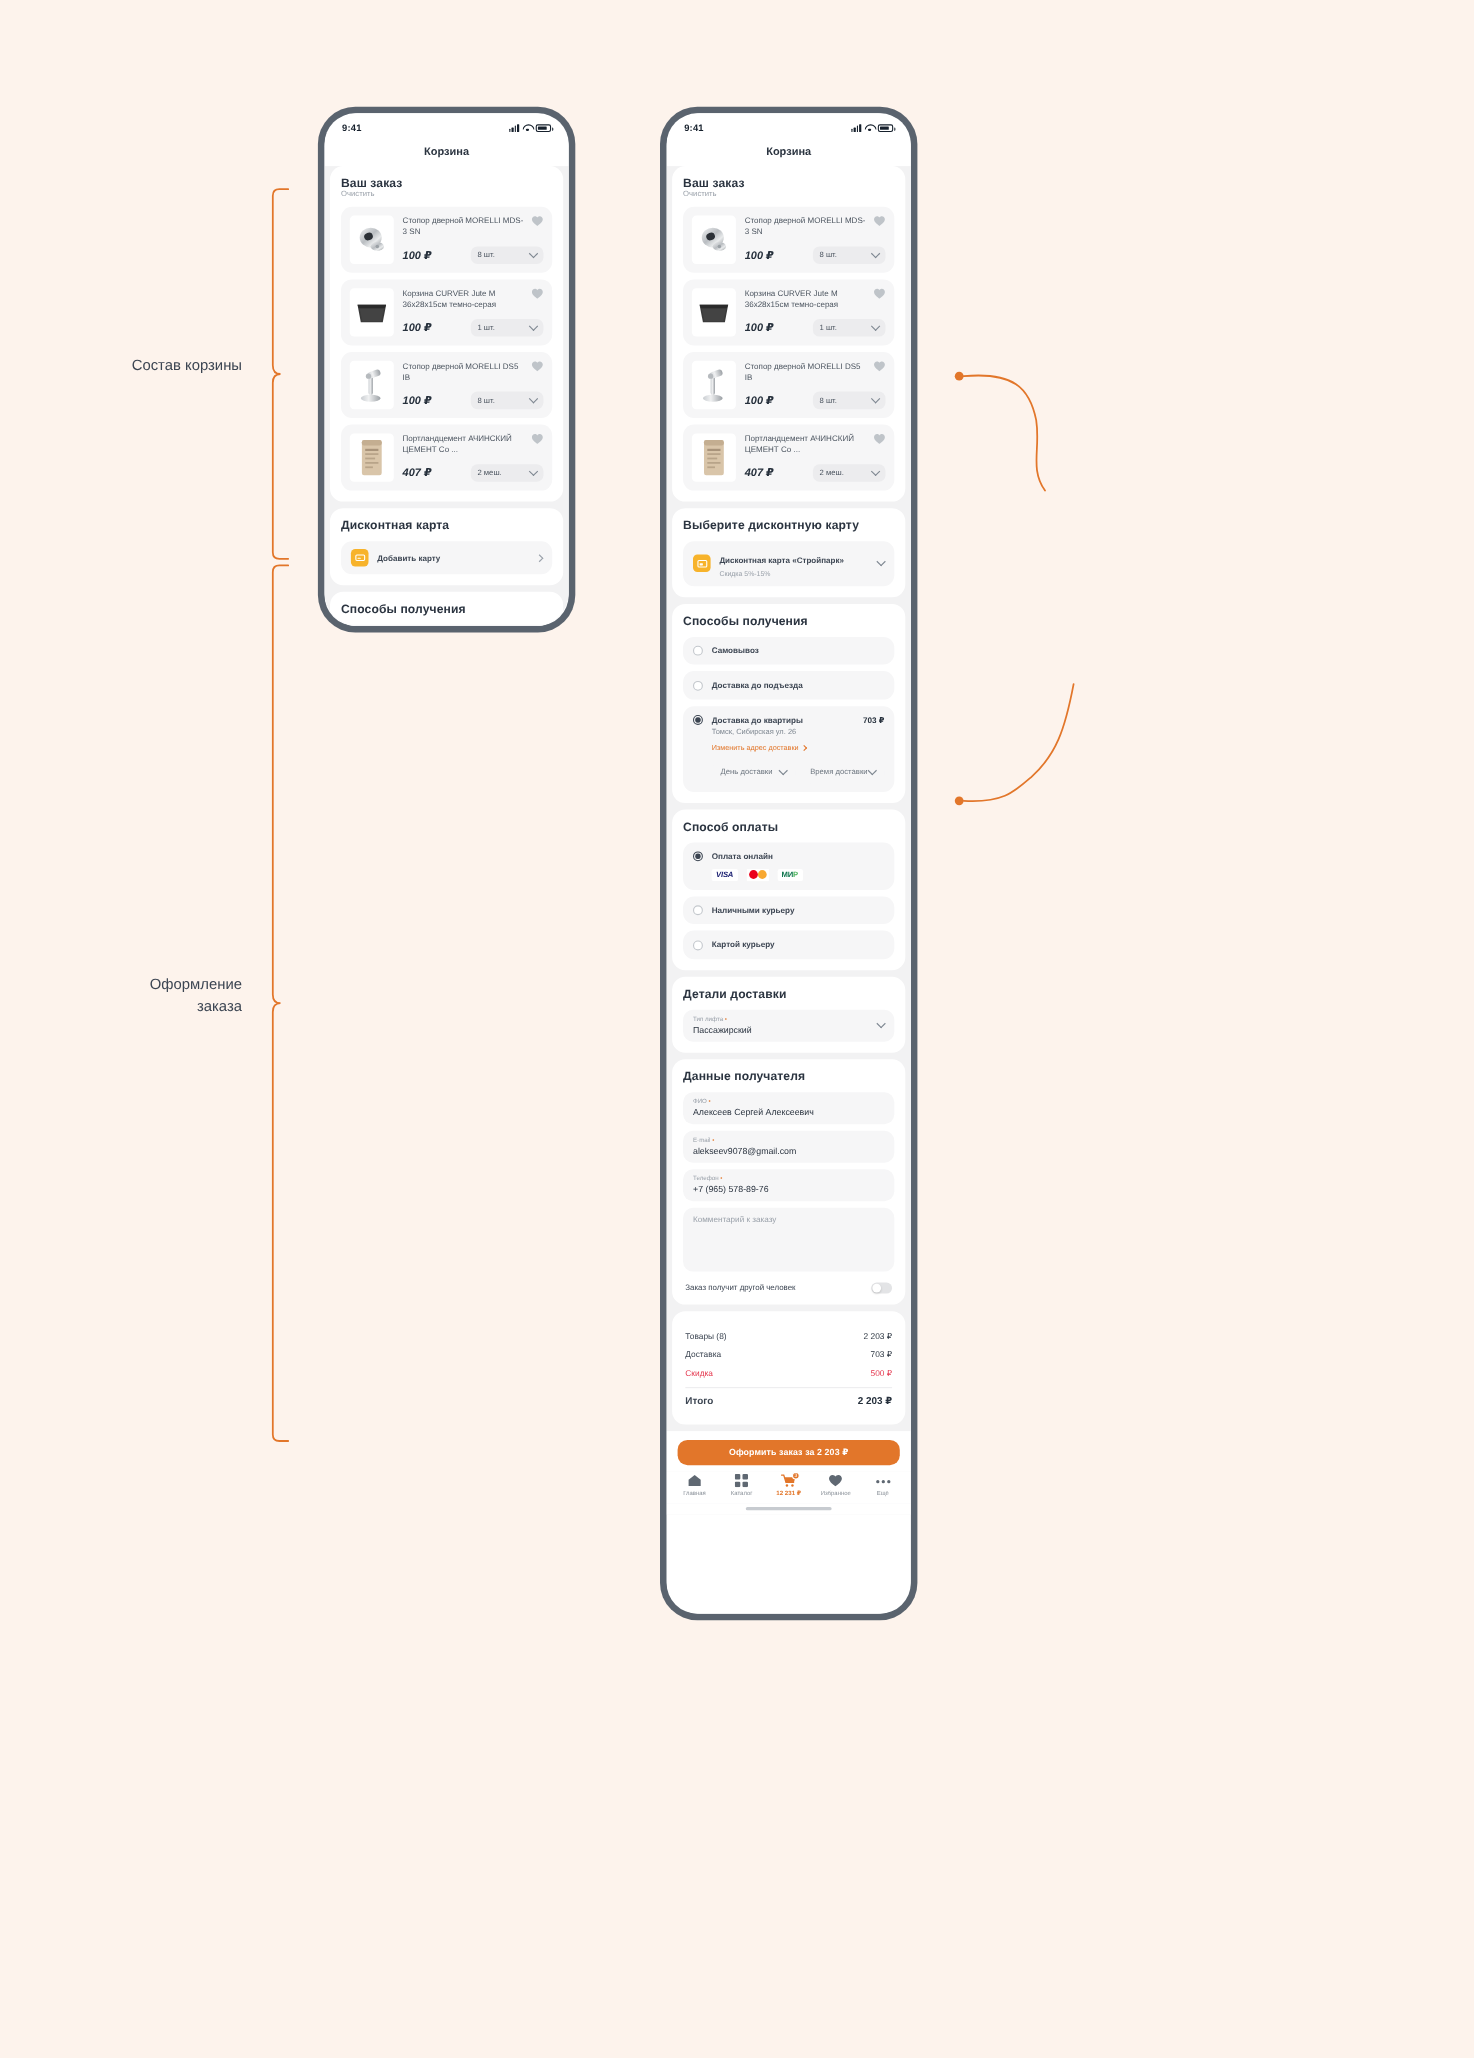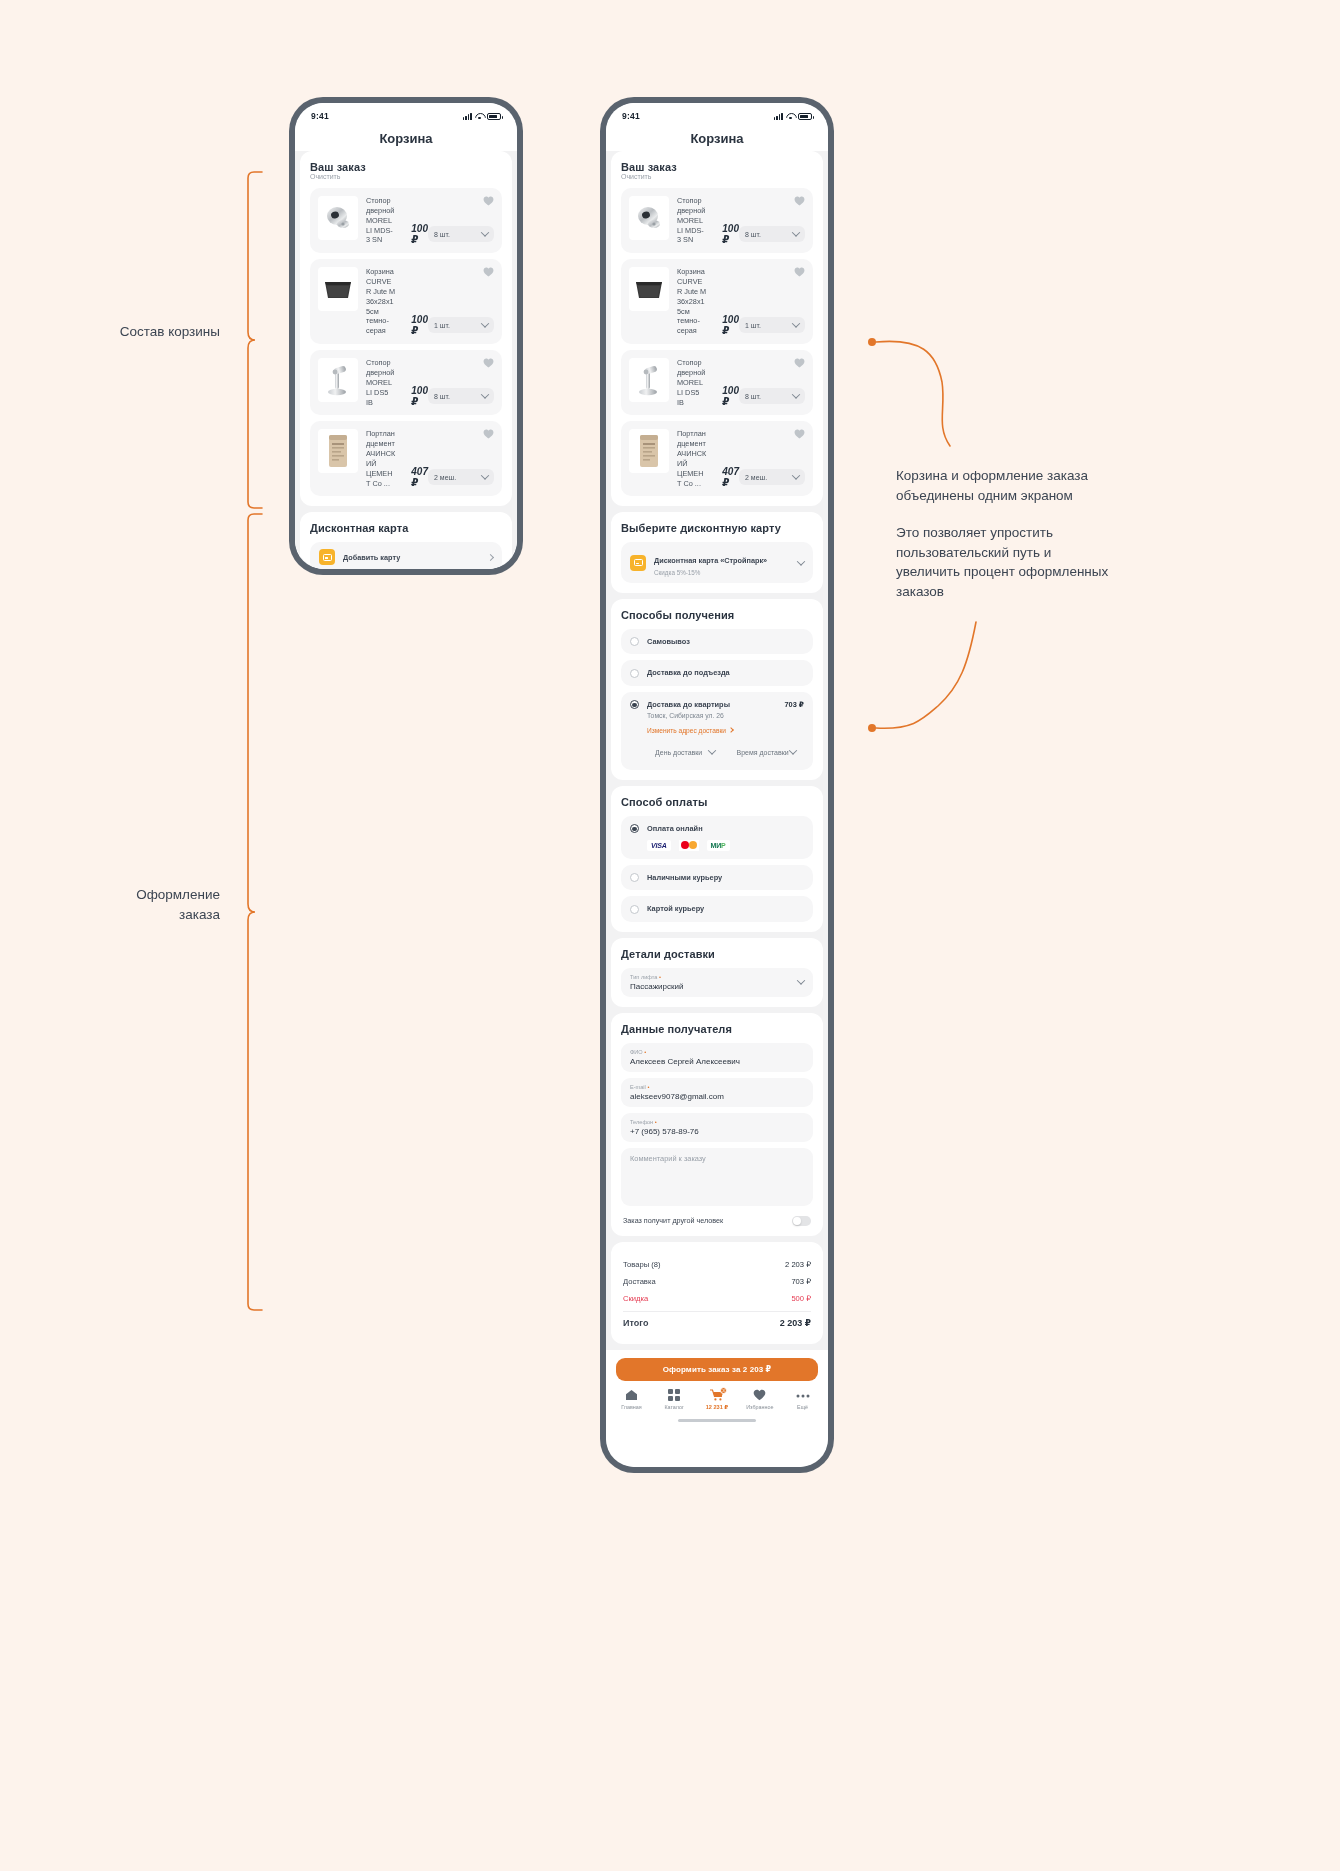--- a/index.html
+++ b/index.html
@@ -67,21 +67,21 @@
   }
   .batt { width: 14px; height: 7px; border: 1.3px solid #16202C; border-radius: 2px; position: relative; }
   .batt:before { content:""; position:absolute; left:1px; top:1px; bottom:1px; right:3px; background:#16202C; border-radius:.5px; }
   .batt:after { content:""; position:absolute; right:-3px; top:2px; width:1.5px; height:3px; background:#16202C; border-radius:0 1px 1px 0; }
 
   
   .navbar {
     height: 26px; display:flex; align-items:center; justify-content:center;
     background:#FFFFFF;
   }
-  .navbar .title { font-size: 13px; font-weight: bold; color:#2B3440; }
+  .navbar .title { font-size: 10px; font-weight: bold; color:#2B3440; }
 
   .scroll-area { background:#F2F2F3; }
 
   
   .card {
     background:#FFFFFF;
     border-radius: 12px;
     margin: 6px 5px;
     padding: 10px 10px 10px 10px;
   }
@@ -104,21 +104,21 @@
     position:relative;
   }
   .product:last-child { margin-bottom: 0; }
   .thumb {
     width: 40px; height: 44px; flex:0 0 40px;
     border-radius:4px; background:#FFFFFF;
     display:flex; align-items:center; justify-content:center;
     overflow:hidden;
   }
   .thumb svg { display:block; }
-  .p-body { flex:1; min-width:0; display:flex; flex-direction:row; }
+  .p-body { flex:1; min-width:0; display:flex; flex-direction:column; }
   .p-name {
     font-size: 7.3px; line-height: 1.35; color:#4B545F;
     padding-right: 16px;
     word-break: break-word;
   }
   .p-bottom { margin-top:auto; padding-top:8px; display:flex; align-items:center; justify-content:space-between; }
   .p-price { font-size: 10px; font-weight:bold; color:#26303C;font-style:italic; }
   .qty {
     background:#ECECEE; border-radius:6px; height:16px; min-width:66px;
     display:flex; align-items:center; justify-content:space-between;
@@ -265,24 +265,20 @@
 
   <svg class="deco" style="left:866px; top:330px;" width="120" height="130" viewBox="0 0 120 130" fill="none">
     <circle cx="6" cy="12" r="4" fill="#E2762A"></circle>
     <path d="M10 12 C55 8 70 22 76 52 C80 78 70 96 84 116" stroke="#E2762A" stroke-width="1.6" fill="none" stroke-linecap="round"></path>
   </svg>
   <svg class="deco" style="left:866px; top:620px;" width="130" height="120" viewBox="0 0 130 120" fill="none">
     <circle cx="6" cy="108" r="4" fill="#E2762A"></circle>
     <path d="M10 108 C46 110 56 100 72 86 C94 66 102 44 110 2" stroke="#E2762A" stroke-width="1.6" fill="none" stroke-linecap="round"></path>
   </svg>
 
-  <div class="anno-text anno-right" style="left:896px; top:466px; width:215px;">
-    <p>Корзина и оформление заказа объединены одним экраном</p>
-    <p>Это позволяет упростить пользовательский путь и увеличить процент оформленных заказов</p>
-  </div>
 
   <div class="phone" id="phone1">
     <div class="phone-screen">
       <div class="phone-inner">
 
         <div class="statusbar">
           <span class="time">9:41</span>
           <span class="status-icons">
             <span class="sig">
                 <i></i>

